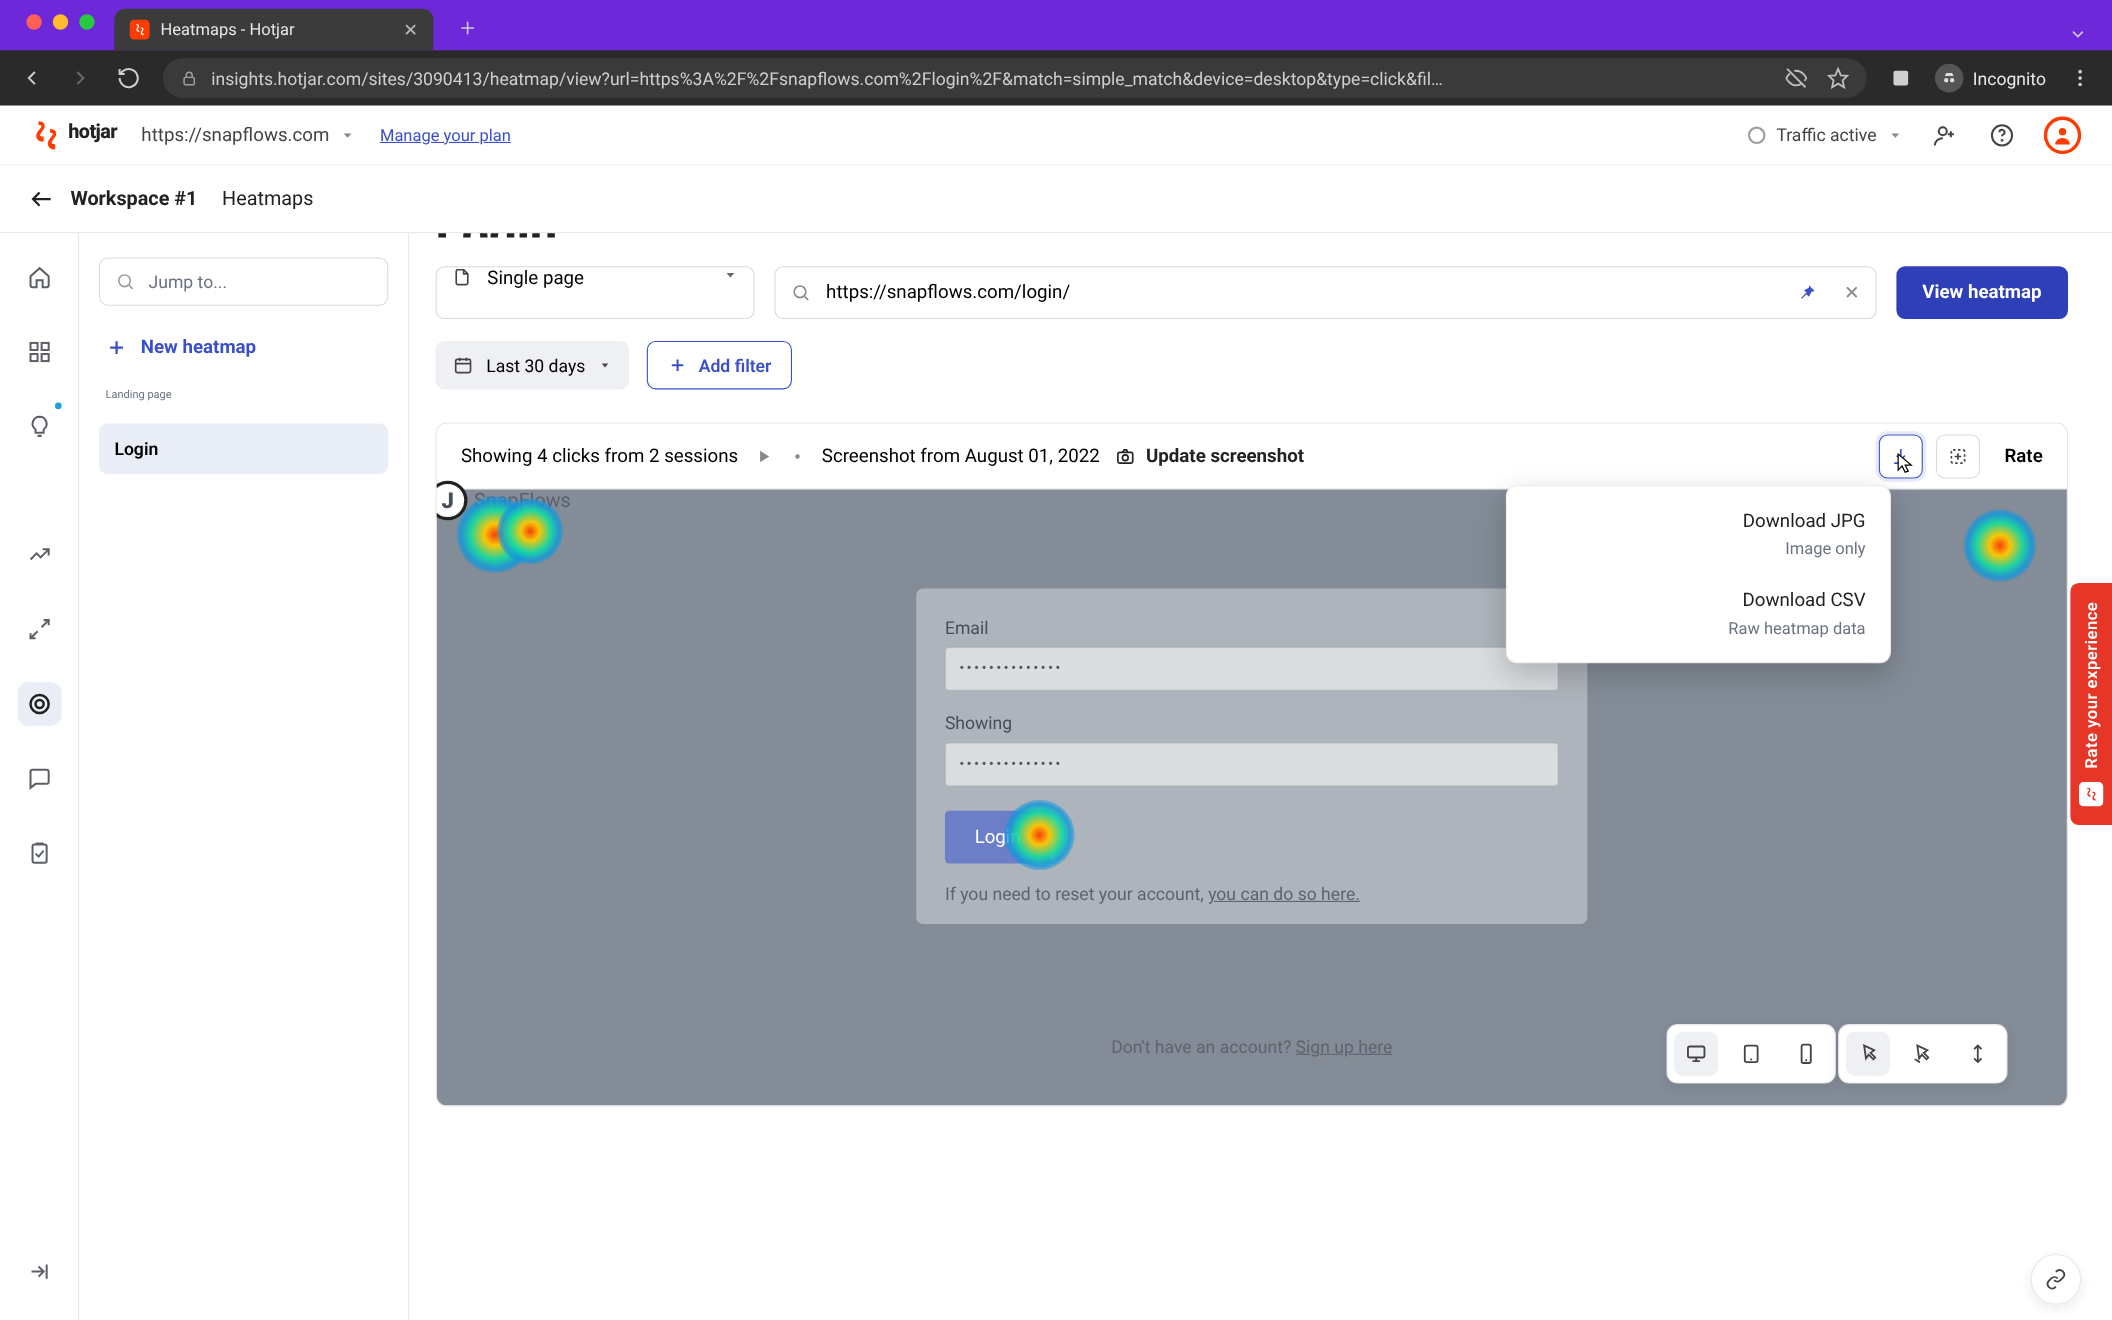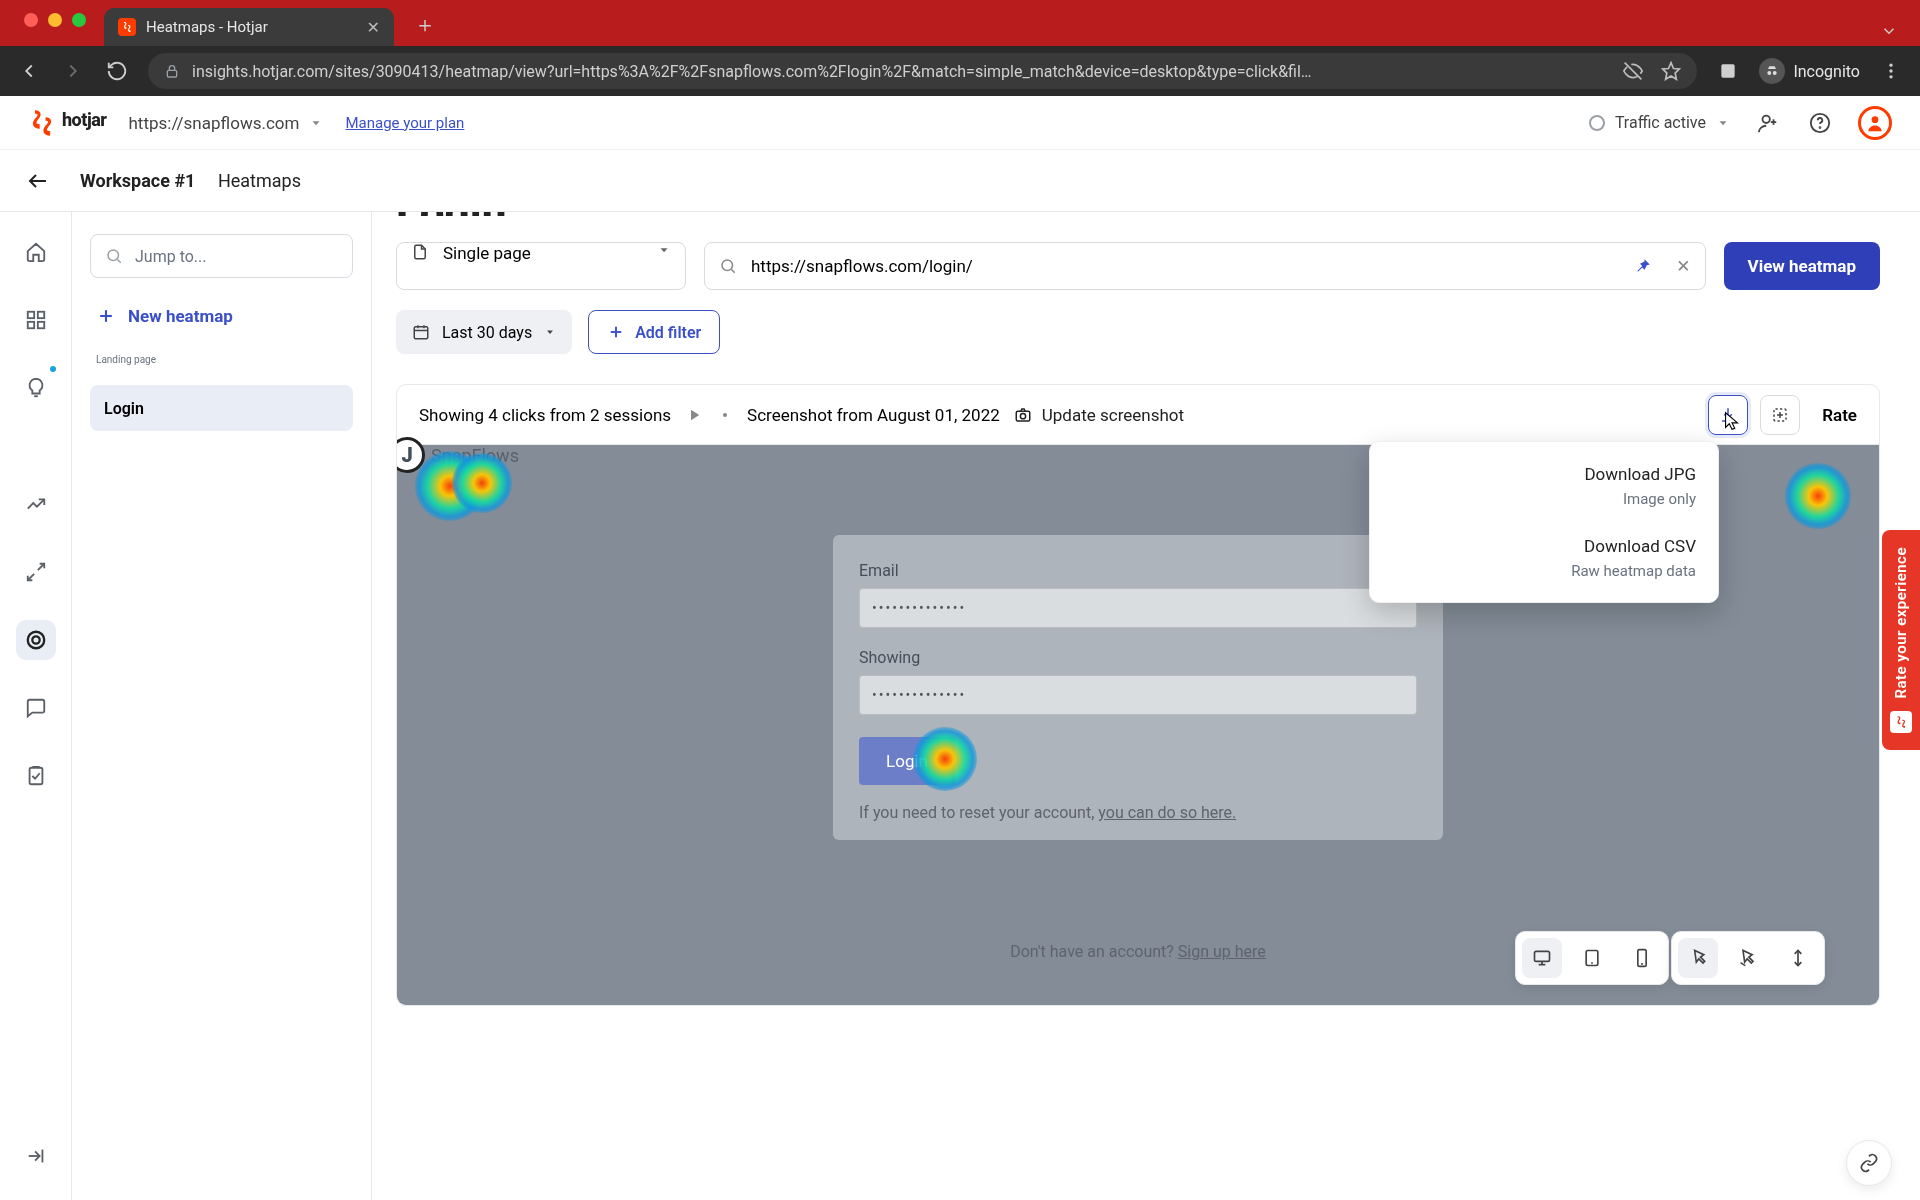--- a/index.html
+++ b/index.html
@@ -17,21 +17,21 @@
     --pill-bg: #eef0f3;
     --selected-bg: #e9edf5;
     --panel-gray: #838c97;
     --panel-gray-dark: #70798a;
   }
   * { box-sizing: border-box; font-family: -apple-system, BlinkMacSystemFont, "Segoe UI", Roboto, Helvetica, Arial, sans-serif; }
   html, body { margin:0; padding:0; width:1920px; height:1200px; overflow:hidden; background:#fff; }
 
   
   .chrome-top { background: var(--chrome-darker); color:#ddd; }
-  .tab-strip { height:46px; display:flex; align-items:flex-end; padding:0 12px; gap:10px; background:#b91c1c; }
+  .tab-strip { height:46px; display:flex; align-items:flex-end; padding:0 12px; gap:10px; background:#6d28d9; }
   .traffic { display:flex; gap:10px; align-items:center; height:100%; padding:0 8px 6px 12px; }
   .dot { width:14px; height:14px; border-radius:50%; }
   .dot.red{background:#ff5f57;} .dot.yellow{background:#febc2e;} .dot.green{background:#28c840;}
   .tab {
     display:flex; align-items:center; gap:10px; background:var(--tab-active);
     height:38px; padding:0 14px; border-radius:10px 10px 0 0; min-width:290px;
     color:#e7e7e7; font-size:15px;
   }
   .tab .favicon { width:18px; height:18px; background:var(--hotjar-red); border-radius:4px; display:flex; align-items:center; justify-content:center;}
   .tab .favicon svg { width:12px; height:12px; fill:#fff; }
@@ -54,21 +54,21 @@
   .hotjar-mark svg { width:28px; height:28px; fill:var(--hotjar-red); }
   .site-picker { display:flex; align-items:center; gap:10px; color:#444; font-size:17px; }
   .manage-link { color:var(--blue-link); font-size:15px; text-decoration:underline; }
   .header-right { margin-left:auto; display:flex; align-items:center; gap:24px; }
   .traffic-active { display:flex; align-items:center; gap:10px; color:#444; font-size:16px; }
   .ring { width:16px; height:16px; border:2px solid #9aa0a6; border-radius:50%; }
   .hdr-icon { width:28px; height:28px; display:flex; align-items:center; justify-content:center; color:#444; }
   .avatar { width:34px; height:34px; border-radius:50%; border:3px solid var(--hotjar-red); display:flex; align-items:center; justify-content:center; }
 
   
-  .crumb-bar { height:62px; border-bottom:1px solid var(--divider); display:flex; align-items:center; padding:0 24px; gap:28px; }
+  .crumb-bar { height:62px; border-bottom:1px solid var(--divider); display:flex; align-items:center; padding:0 24px; gap:12px; }
   .crumb-back { width:28px; height:28px; display:flex; align-items:center; justify-content:center; }
   .crumb-text { font-size:18px; color:#222; }
   .crumb-text .strong { font-weight:700; margin-right:18px; }
 
   
   .body { display:flex; height: calc(1200px - 46px - 50px - 54px - 62px); position:relative; }
 
   .rail { width:72px; border-right:1px solid var(--divider); display:flex; flex-direction:column; align-items:center; padding-top:20px; gap:28px; }
   .rail-icon { width:40px; height:40px; border-radius:10px; display:flex; align-items:center; justify-content:center; color:#5b5f66; position:relative;}
   .rail-icon.active { background:#e9edf5; color:#222; }
@@ -93,21 +93,21 @@
   .url-input .x { color:#888; margin-left:10px;}
   .view-btn { height:48px; padding:0 24px; background:var(--blue-btn); color:#fff; font-weight:700; font-size:17px; border-radius:8px; display:flex; align-items:center; }
 
   .filter-row { display:flex; align-items:center; gap:16px; margin-top:20px; }
   .date-pill { height:44px; background:var(--pill-bg); border-radius:8px; display:flex; align-items:center; gap:12px; padding:0 16px; font-size:16px; }
   .add-filter { height:44px; border:1.5px solid var(--blue-link); color:var(--blue-link); border-radius:8px; display:flex; align-items:center; gap:10px; padding:0 18px; font-size:16px; font-weight:600;}
 
   .card { margin-top:30px; border:1px solid var(--divider); border-radius:10px; overflow:hidden; background:#fff;}
   .card-header { height:60px; display:flex; align-items:center; padding:0 22px; gap:14px; font-size:17px; border-bottom:1px solid var(--divider); position:relative;text-align:right;}
   .dot-sep { width:4px; height:4px; background:#888; border-radius:50%; margin:0 6px;}
-  .update-link { color:#222; font-weight:400; display:flex; align-items:center; gap:10px;}
+  .update-link { color:#222; font-weight:700; display:flex; align-items:center; gap:10px;}
   .icon-btn { width:40px; height:40px; border:1px solid #d7dbe0; border-radius:8px; display:flex; align-items:center; justify-content:center; color:#444;}
   .icon-btn.active { border:1.5px solid var(--blue-link); color:var(--blue-link); box-shadow:0 0 0 3px rgba(59,79,202,0.12);}
   .card-header .right { margin-left:auto; display:flex; align-items:center; gap:12px;}
   .rate-label { font-size:17px; font-weight:600; margin-left:10px;}
 
   
   .dl-popover { position:absolute; top:56px; right:160px; width:350px; background:#fff; border-radius:10px; box-shadow:0 10px 28px rgba(0,0,0,0.2); border:1px solid #eee; z-index:20; padding:8px 0;}
   .dl-item { padding:14px 22px; cursor:pointer;}
   .dl-item .t1 { font-size:17px; color:#222; }
   .dl-item .t2 { font-size:15px; color:var(--muted); margin-top:6px;}

